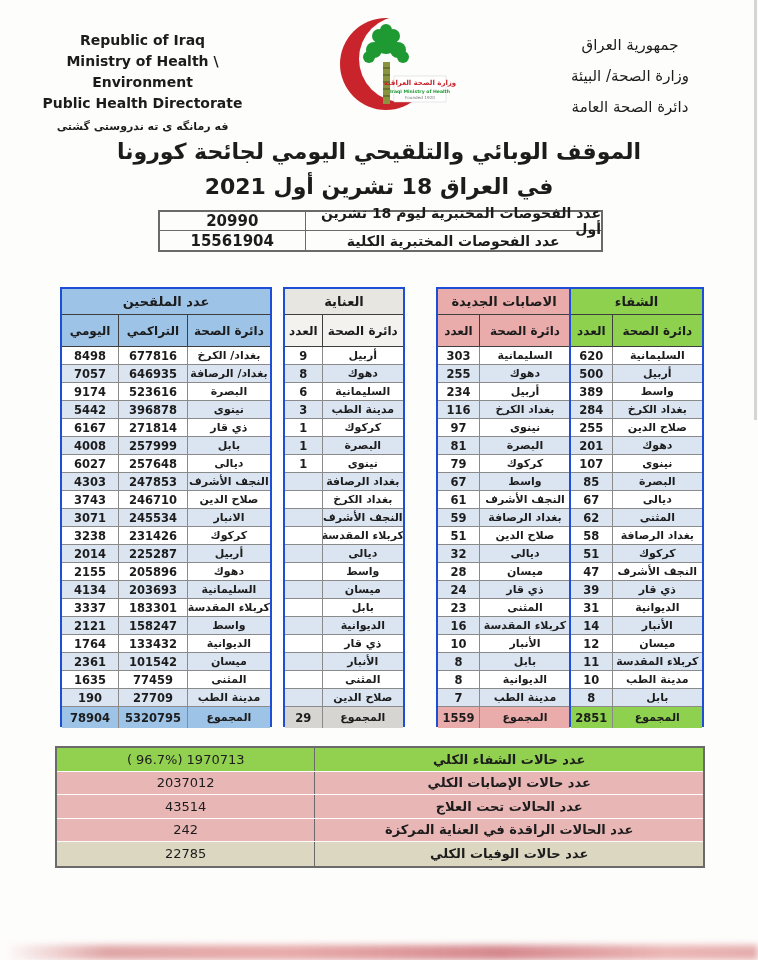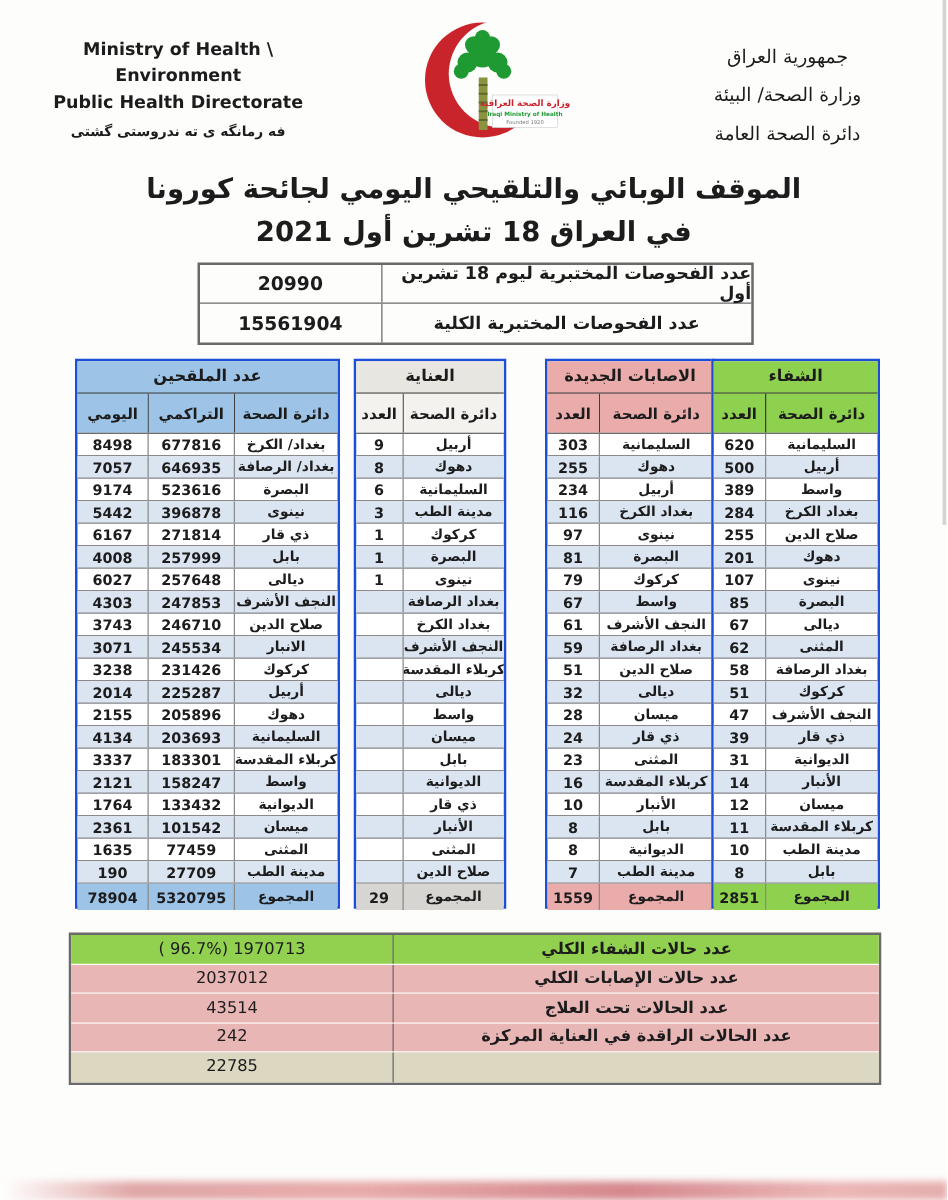--- a/index.html
+++ b/index.html
@@ -22,21 +22,21 @@
   .hdr-left .kurdish{font-size:11px;margin-top:2px}
   .hdr-right{position:absolute;left:540px;top:36px;width:180px;text-align:center;font-weight:normal;font-size:15px;direction:rtl}
   .hdr-right div{margin-bottom:13px}
   .logo{position:absolute;left:316px;top:10px;width:148px;height:108px}
 
   
   .main-title{position:absolute;left:0;top:134px;width:100%;text-align:center;font-weight:bold;font-size:22px;line-height:35px;direction:rtl}
 
   
   .tests{position:absolute;left:158px;top:210px;width:445px;border:2px solid #6a6a6a}
-  .tests .trow{display:flex;height:31px;border-bottom:1px solid #6a6a6a}
+  .tests .trow{display:flex;height:19px;border-bottom:1px solid #6a6a6a}
   .tests .trow:last-child{border-bottom:none}
   .tests .val{width:33%;border-right:1px solid #6a6a6a;display:flex;align-items:center;justify-content:center;font-weight:bold;font-size:15px}
   .tests .lab{width:67%;display:flex;align-items:center;justify-content:center;font-weight:bold;font-size:14px;direction:rtl}
 
   
   .gov-table{position:absolute;top:287px;height:440px;direction:rtl;border:2px solid #1d4ed8;background:#fff;font-weight:bold}
   .t-title{height:26px;display:flex;align-items:center;justify-content:center;font-size:13px;border-bottom:1.5px solid #3e3e3e}
   .t-head{display:flex;height:32px;border-bottom:1.5px solid #3e3e3e}
   .t-head .tcell{font-size:12px}
   .trow{display:flex;height:18px}
@@ -82,20 +82,21 @@
   .edge-bottom{position:absolute;left:0;bottom:0;width:100%;height:15px;
     background:linear-gradient(90deg,rgba(255,255,255,.9) 0%,rgba(205,110,110,.6) 14%,rgba(226,150,150,.8) 38%,rgba(198,96,104,.75) 66%,rgba(228,152,152,.7) 88%,rgba(214,120,120,.6) 100%);
     filter:blur(3px)}
 </style>
 </head>
 <body>
 
 <div class="page">
 
   <div class="hdr-left">
+    <div>Republic of Iraq</div>
     <div>Ministry of Health \ Environment</div>
     <div>Public Health Directorate</div>
     <div class="kurdish">فه رمانگه ى ته ندروستى گشتى</div>
   </div>
 
   <svg class="logo" viewBox="0 0 148 108">
     <g>
       <circle cx="70" cy="54" r="46" fill="#c9242b"></circle>
       <circle cx="86" cy="49" r="43" fill="#fdfdfc"></circle>
     </g>
@@ -551,18 +552,19 @@
       <div class="srow c-pink">
         <div class="sval">43514</div>
         <div class="slab">عدد الحالات تحت العلاج</div>
       </div>
       <div class="srow c-pink">
         <div class="sval">242</div>
         <div class="slab">عدد الحالات الراقدة في العناية المركزة</div>
       </div>
       <div class="srow c-beige">
         <div class="sval">22785</div>
+        <div class="slab">عدد حالات الوفيات الكلي</div>
       </div>
     </div>
 
   <div class="edge-right"></div>
   <div class="edge-bottom"></div>
 </div>
 
 </body></html>

